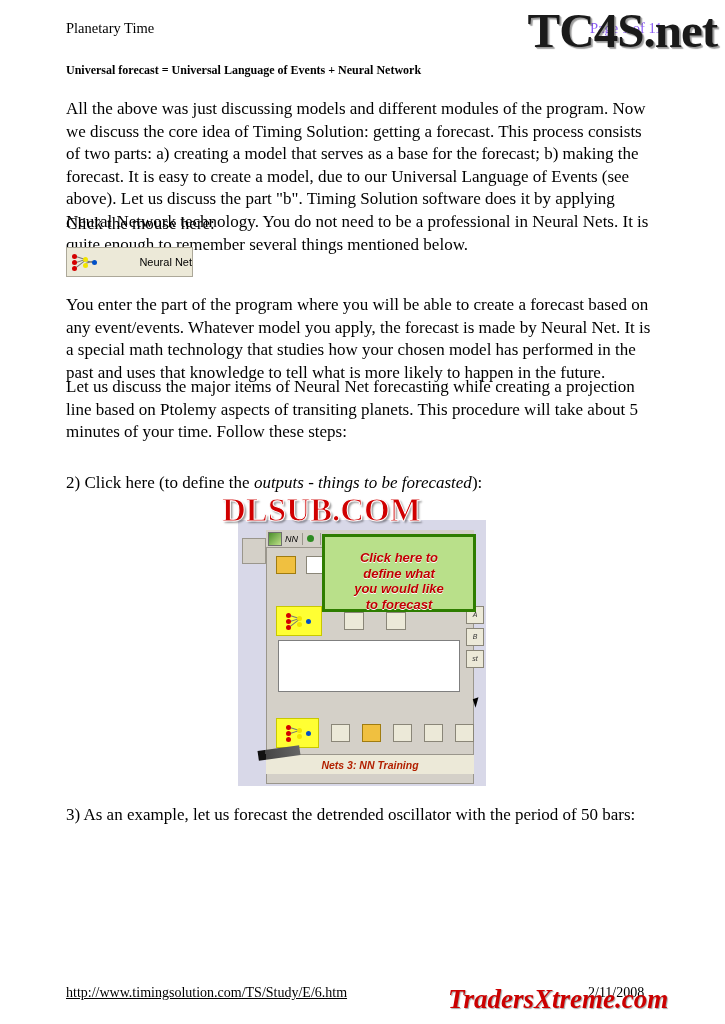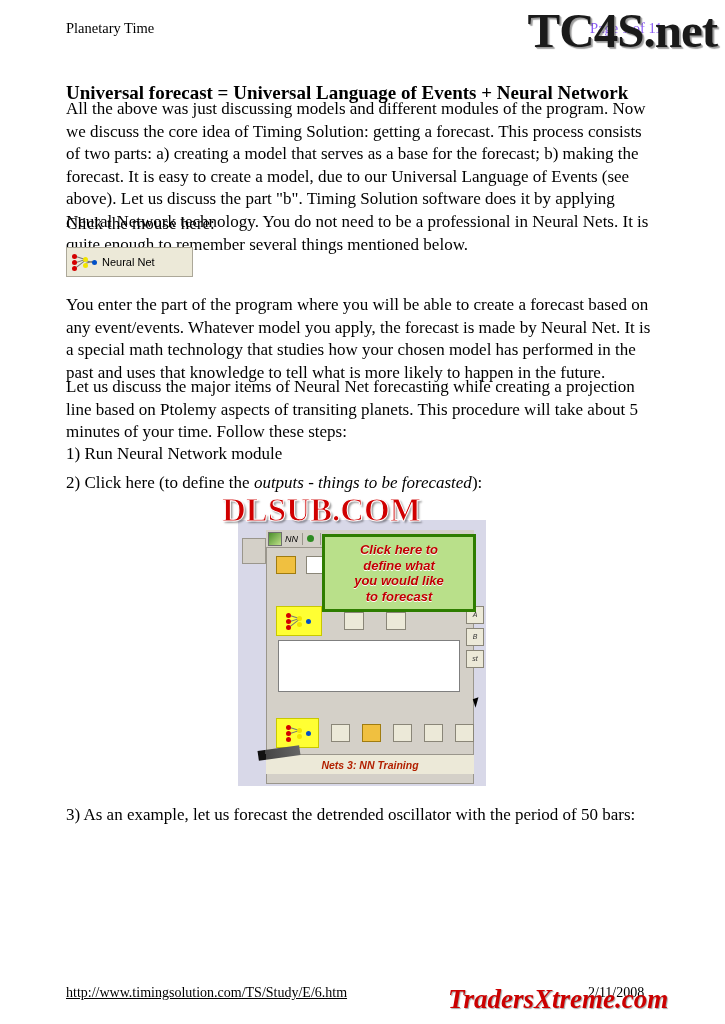--- a/index.html
+++ b/index.html
@@ -47,23 +47,22 @@
     color: #1a1a1a;
     text-shadow: 1px 1px 0 #999, 2px 2px 1px rgba(0,0,0,0.35);
   }
 
   
   .doc-title {
     position: absolute;
     left: 66px;
     top: 63px;
     width: 600px;
-    font-size: 19px;
-    font-weight: bold;
-    margin-top: 19px;
+    font-size: 12px;
+    font-weight: bold;
   }
   .para {
     position: absolute;
     left: 66px;
     width: 587px;
     font-size: 17px;
     line-height: 1.33;
     text-align: left;
   }
   .p1 { top: 98px; }
@@ -82,20 +81,21 @@
     left: 66px;
     top: 247px;
     width: 127px;
     height: 30px;
     background: #ece9d8;
     border: 1px solid #aca899;
     display: flex;
     align-items: center;
     box-sizing: border-box;
     padding-left: 4px;
+    justify-content: space-between;
   }
   .nn-button .nn-icon {
     width: 26px;
     height: 20px;
     position: relative;
     flex: 0 0 auto;
   }
   .nn-button .nn-label {
     font-family: "Liberation Sans", sans-serif;
     font-size: 11px;
@@ -361,21 +361,21 @@
     height: 78px;
     background: #b9e08a;
     border: 3px solid #2e7d00;
     box-sizing: border-box;
     color: #c00000;
     font-family: "Liberation Sans", sans-serif;
     font-weight: bold;
     font-size: 13px;
     line-height: 1.2;
     text-align: center;
-    padding-top: 5px;
+    padding-top: 13px;
     text-shadow: 0 1px 0 #ffffff;
   }
   .red-arrow {
     position: absolute;
     left: 74px;
     top: 60px;
     width: 2px;
     height: 0;
   }
 
@@ -449,21 +449,20 @@
         <i class="l2" style="left:12px; top:5px;"></i>
         <i class="l2" style="left:12px; top:11px;"></i>
         <i class="l3" style="left:21px; top:8px;"></i>
       </span>
     </span>
     <span class="nn-label">Neural Net</span>
   </div>
 
   <div class="para p3">You enter the part of the program where you will be able to create a forecast based on any event/events. Whatever model you apply, the forecast is made by Neural Net. It is a special math technology that studies how your chosen model has performed in the past and uses that knowledge to tell what is more likely to happen in the future.</div>
   <div class="para p4">Let us discuss the major items of Neural Net forecasting while creating a projection line based on Ptolemy aspects of transiting planets. This procedure will take about 5 minutes of your time. Follow these steps:</div>
-  <div class="para p5">1) Run Neural Network module</div>
 
   <div class="para p6">
     <span>2) Click here (to define the </span><em>outputs - things to be forecasted</em><span>):</span>
   </div>
 
   <div class="figure">
     <div class="fig-bg"></div>
     <div class="fig-leftstrip">
       <div class="fig-leftbox"></div>
     </div>

